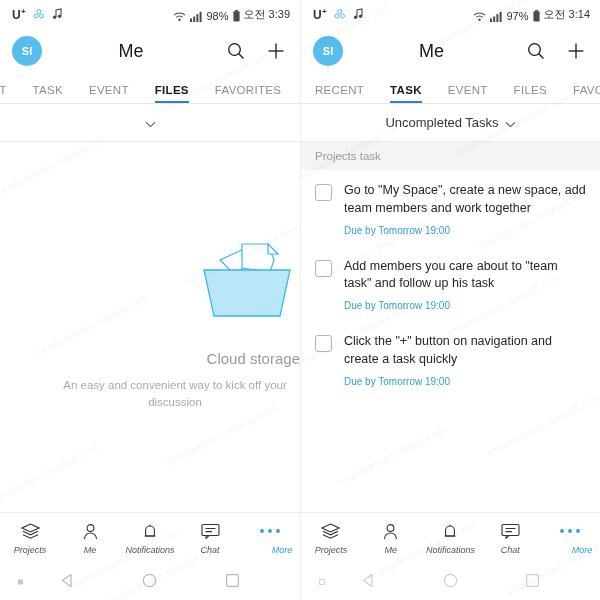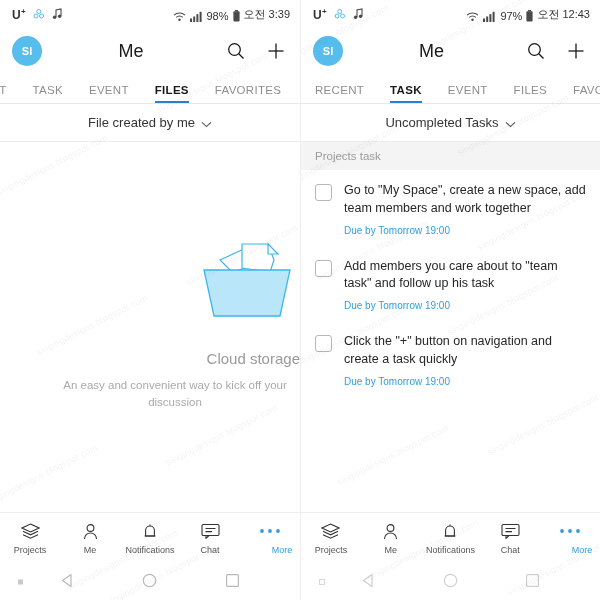--- a/index.html
+++ b/index.html
@@ -154,20 +154,21 @@
     font-size: 10px; color: #2f9fe0; margin-top: 7px;
   }
 
   
   .bottomnav {
     height: 52px;
     display: flex;
     border-top: 1px solid #ededed;
     flex: none;
     background: #fff;
+    font-style: italic;
   }
   .navitem {
     flex: 1;
     display: flex; flex-direction: column;
     align-items: center; justify-content: center;
     gap: 5px;
   }
   .navitem .nav-label { font-size: 9px; color: #555; }
   .navitem.active .nav-label { color: #2f9fe0; margin-left: 24px; }
   .nav-ico { height: 18px; display: flex; align-items: center; justify-content: center; }
@@ -280,21 +281,20 @@
       <div class="tabs-left">
         <div class="tab">CENT</div>
         <div class="tab">TASK</div>
         <div class="tab">EVENT</div>
         <div class="tab active">FILES</div>
         <div class="tab">FAVORITES</div>
       </div>
     </div>
 
     <div class="filterrow">
-      <span class="filter-label">File created by me</span>
       <span class="chev">
         <svg width="11" height="7" viewBox="0 0 11 7">
             <path d="M1 1.3L5.5 5.6 10 1.3" fill="none" stroke="#555" stroke-width="1.1"></path>
           </svg>
       </span>
     </div>
 
     <div class="empty">
       <span>
         <svg width="106" height="88" viewBox="0 0 106 88">
@@ -426,21 +426,21 @@
               <rect x="9.6" y="0.8" width="2" height="10.2" fill="#4a4a4a"></rect>
             </svg>
         </span>
         <span class="sb-text">97%</span>
         <span class="sb-icon">
           <svg width="7" height="12" viewBox="0 0 7 12">
               <rect x="2" y="0" width="3" height="1.3" fill="#4a4a4a"></rect>
               <rect x="0.4" y="1.3" width="6.2" height="10.2" rx="1" fill="#4a4a4a"></rect>
             </svg>
         </span>
-        <span class="sb-text">오전 12:43</span>
+        <span class="sb-text">오전 3:14</span>
       </div>
     </div>
 
     <div class="appbar">
       <div class="avatar">SI</div>
       <div class="appbar-title">Me</div>
       <div class="appbar-actions">
         <span class="ic-btn">
           <svg width="20" height="20" viewBox="0 0 20 20">
               <circle cx="8.5" cy="8.5" r="5.8" fill="none" stroke="#1a1a1a" stroke-width="1.3"></circle>

